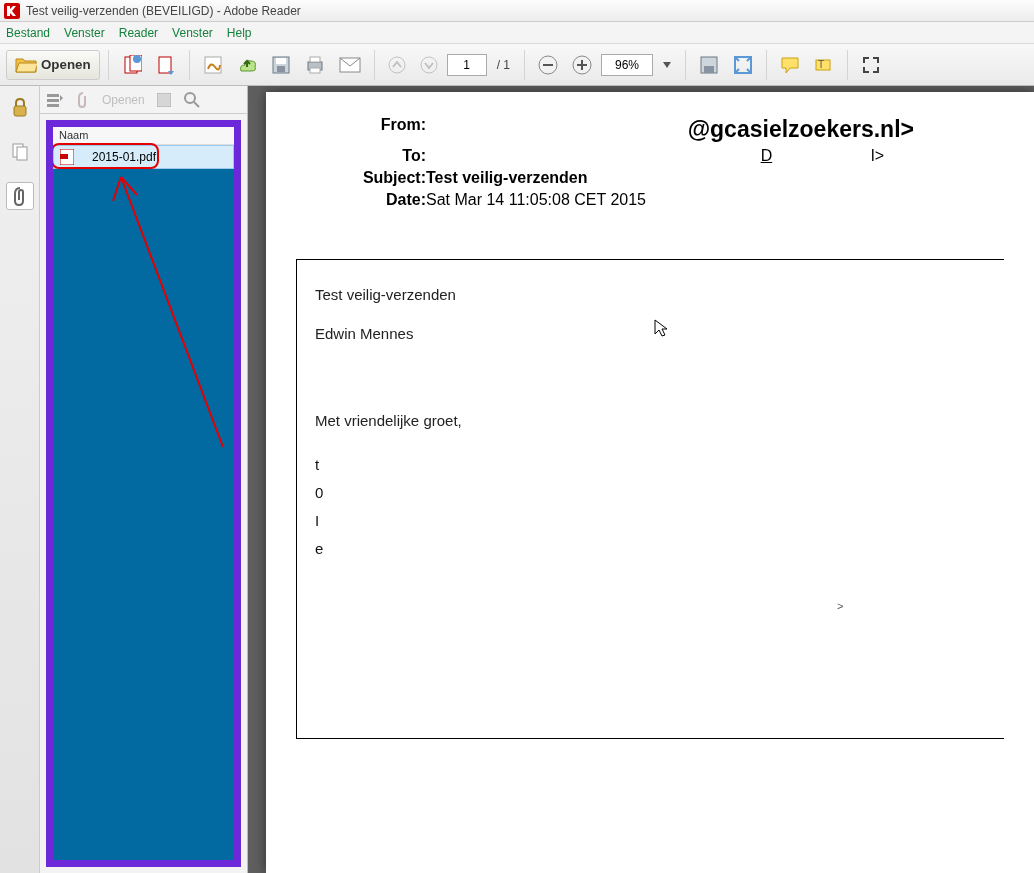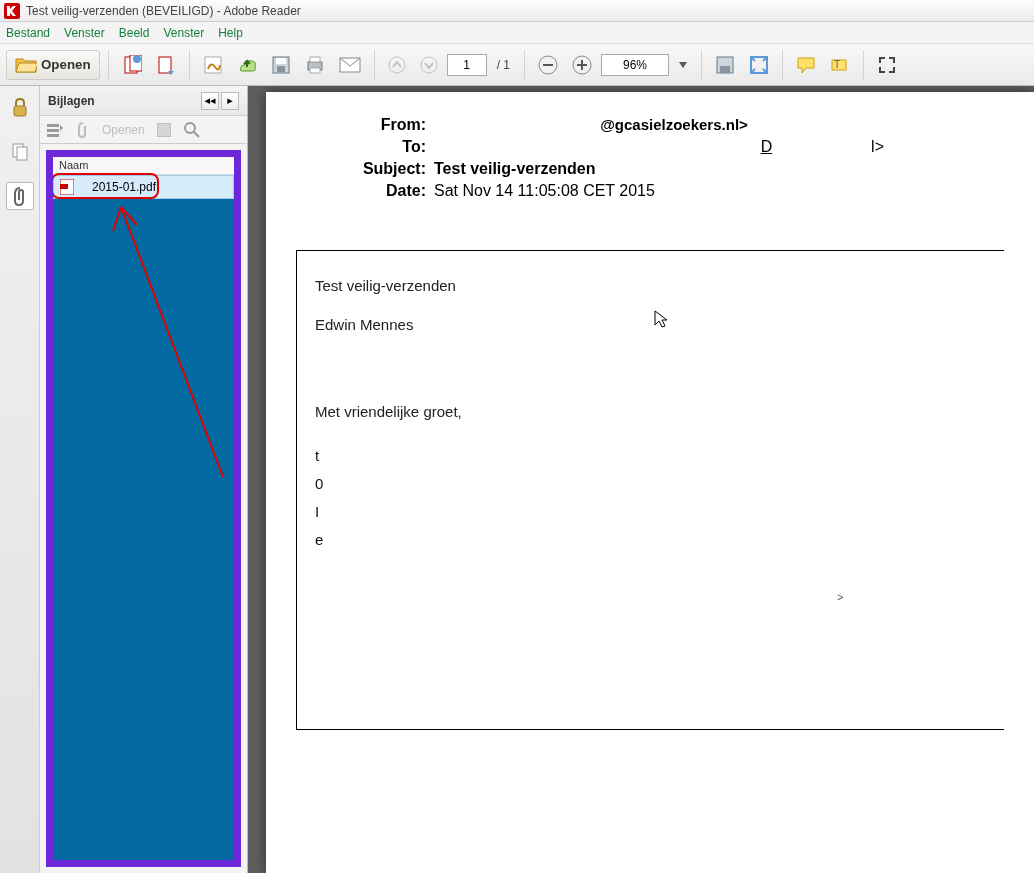--- a/index.html
+++ b/index.html
@@ -73,21 +73,21 @@
     font-weight: bold;
     color:#333;
   }
   .tsep { width:1px; height:30px; background:#d4d4d4; margin:0 4px; }
   .page-box {
     width: 40px; height: 22px; border: 1px solid #aaa; background:#fff;
     text-align:center; font-size:12px;
   }
   .page-total { color:#444; margin:0 6px; }
   .zoom-box {
-    width: 68px; height: 22px; border:1px solid #aaa; background:#fff;
+    width: 52px; height: 22px; border:1px solid #aaa; background:#fff;
     display:flex;align-items:center;justify-content:center;
     font-size:12px;
   }
 
   
   .main {
     position: absolute;
     top: 86px;
     bottom: 0;
     left: 0;
@@ -190,23 +190,23 @@
     bottom:0;
     background:#fff;
     box-shadow:0 0 12px rgba(0,0,0,.5);
     padding: 20px 30px;
     font-family: Arial, sans-serif;
   }
 
   
   .email-headers { margin-top:4px; }
   .hrow { display:flex; margin-bottom:4px; font-size:16px; }
-  .hlabel { width:130px; text-align:right; font-weight:bold; margin-right:8px; }
+  .hlabel { width:130px; text-align:right; font-weight:bold; margin-right:0; }
   .hval { flex:1; }
-  .fromval { text-align:center; padding-right:90px; font-weight:bold; font-size:15px; }
+  .fromval { text-align:right; padding-right:90px; font-weight:bold; font-size:23px; }
   .toval { text-align:right; padding-right:120px; font-size:16px; }
 
   .msgbox {
     border:1px solid #000;
     border-right:none;
     margin-top:50px;
     padding:26px 18px;
     font-size:15px;
     color:#222;
     position:relative;
@@ -238,21 +238,21 @@
       <rect x="0" y="0" width="16" height="16" fill="#c00" rx="2"></rect>
       <path d="M3 3 L3 13 L6 13 L6 10 L9 13 L12 13 L8 8 L12 3 L9 3 L6 6 L6 3 Z" fill="#fff"></path>
     </svg>
   </span>
   <span class="title">Test veilig-verzenden (BEVEILIGD) - Adobe Reader</span>
 </div>
 
 <div class="menubar">
   <span>Bestand</span>
   <span>Venster</span>
-  <span>Beeld</span>
+  <span>Reader</span>
   <span>Venster</span>
   <span>Help</span>
 </div>
 
 <div class="toolbar">
   <button class="tbtn open-btn">
     <span>
       <svg width="22" height="18" viewBox="0 0 22 18">
         <path d="M1 3 L8 3 L10 5 L21 5 L21 16 L1 16 Z" fill="#f6c048" stroke="#b78a1a"></path>
         <path d="M1 16 L4 7 L23 7 L20 16 Z" fill="#fbe49b" stroke="#b78a1a"></path>
@@ -400,27 +400,20 @@
         </svg>
     </div>
     <div class="panelbtn active">
       <svg width="18" height="20">
           <path d="M9 2 Q4 2 4 8 L4 15 Q4 19 8 19 Q12 19 12 15 L12 6 Q12 4 10 4 Q8 4 8 6 L8 14" fill="none" stroke="#666" stroke-width="2"></path>
         </svg>
     </div>
   </div>
 
   <div class="attach-panel">
-    <div class="attach-header">
-      <span class="title">Bijlagen</span>
-      <div class="ctrls">
-        <button>◂◂</button>
-        <button>▸</button>
-      </div>
-    </div>
     <div class="attach-tools">
       <span class="iconish">
         <svg width="16" height="14">
             <rect x="0" y="1" width="12" height="3" fill="#999"></rect>
             <rect x="0" y="6" width="12" height="3" fill="#999"></rect>
             <rect x="0" y="11" width="12" height="3" fill="#999"></rect>
             <path d="M13 2 L16 5 L13 8" fill="#999"></path>
           </svg>
       </span>
       <span class="iconish" style="color:#caa">
@@ -478,21 +471,21 @@
             <span style="display:inline-block;width:90px;"></span>
             <span>l&gt;</span>
           </div>
         </div>
         <div class="hrow">
           <div class="hlabel">Subject:</div>
           <div class="hval" style="font-weight:bold">Test veilig-verzenden</div>
         </div>
         <div class="hrow">
           <div class="hlabel">Date:</div>
-          <div class="hval">Sat Nov 14 11:05:08 CET 2015</div>
+          <div class="hval">Sat Mar 14 11:05:08 CET 2015</div>
         </div>
       </div>
 
       <div class="msgbox">
         <p>Test veilig-verzenden</p>
         <p style="margin-bottom:70px;">Edwin Mennes</p>
         <p>Met vriendelijke groet,</p>
 
         <div class="partial">t</div>
         <div class="partial">0</div>

